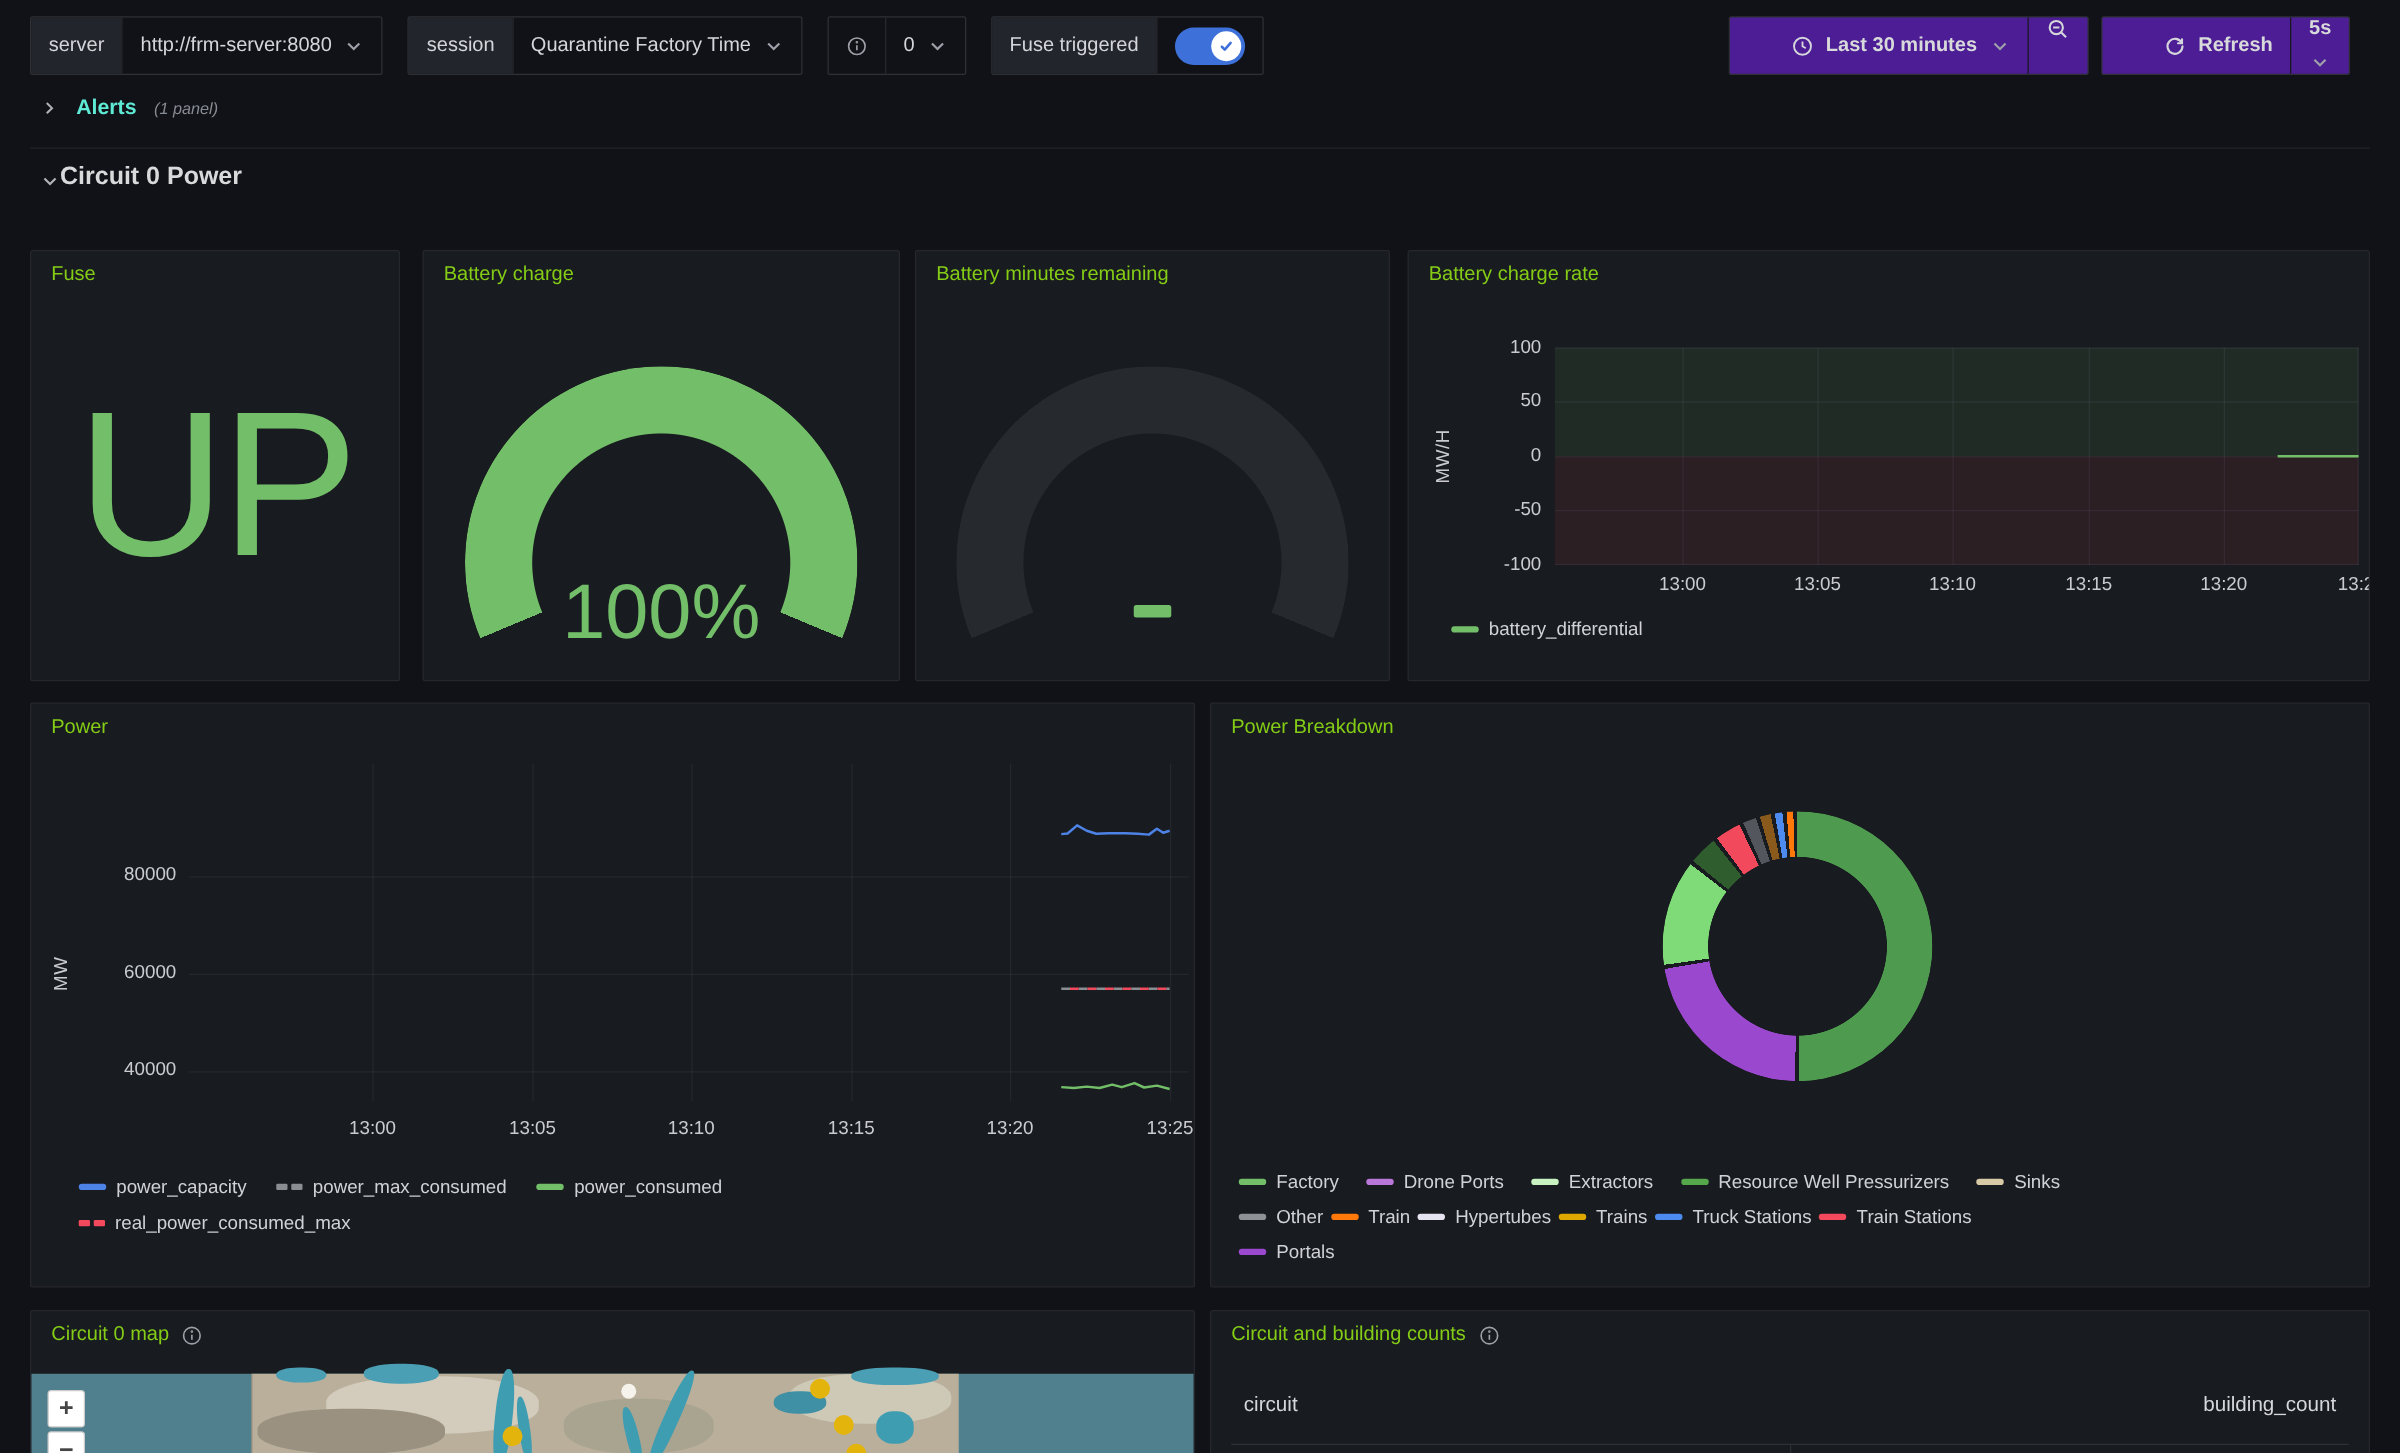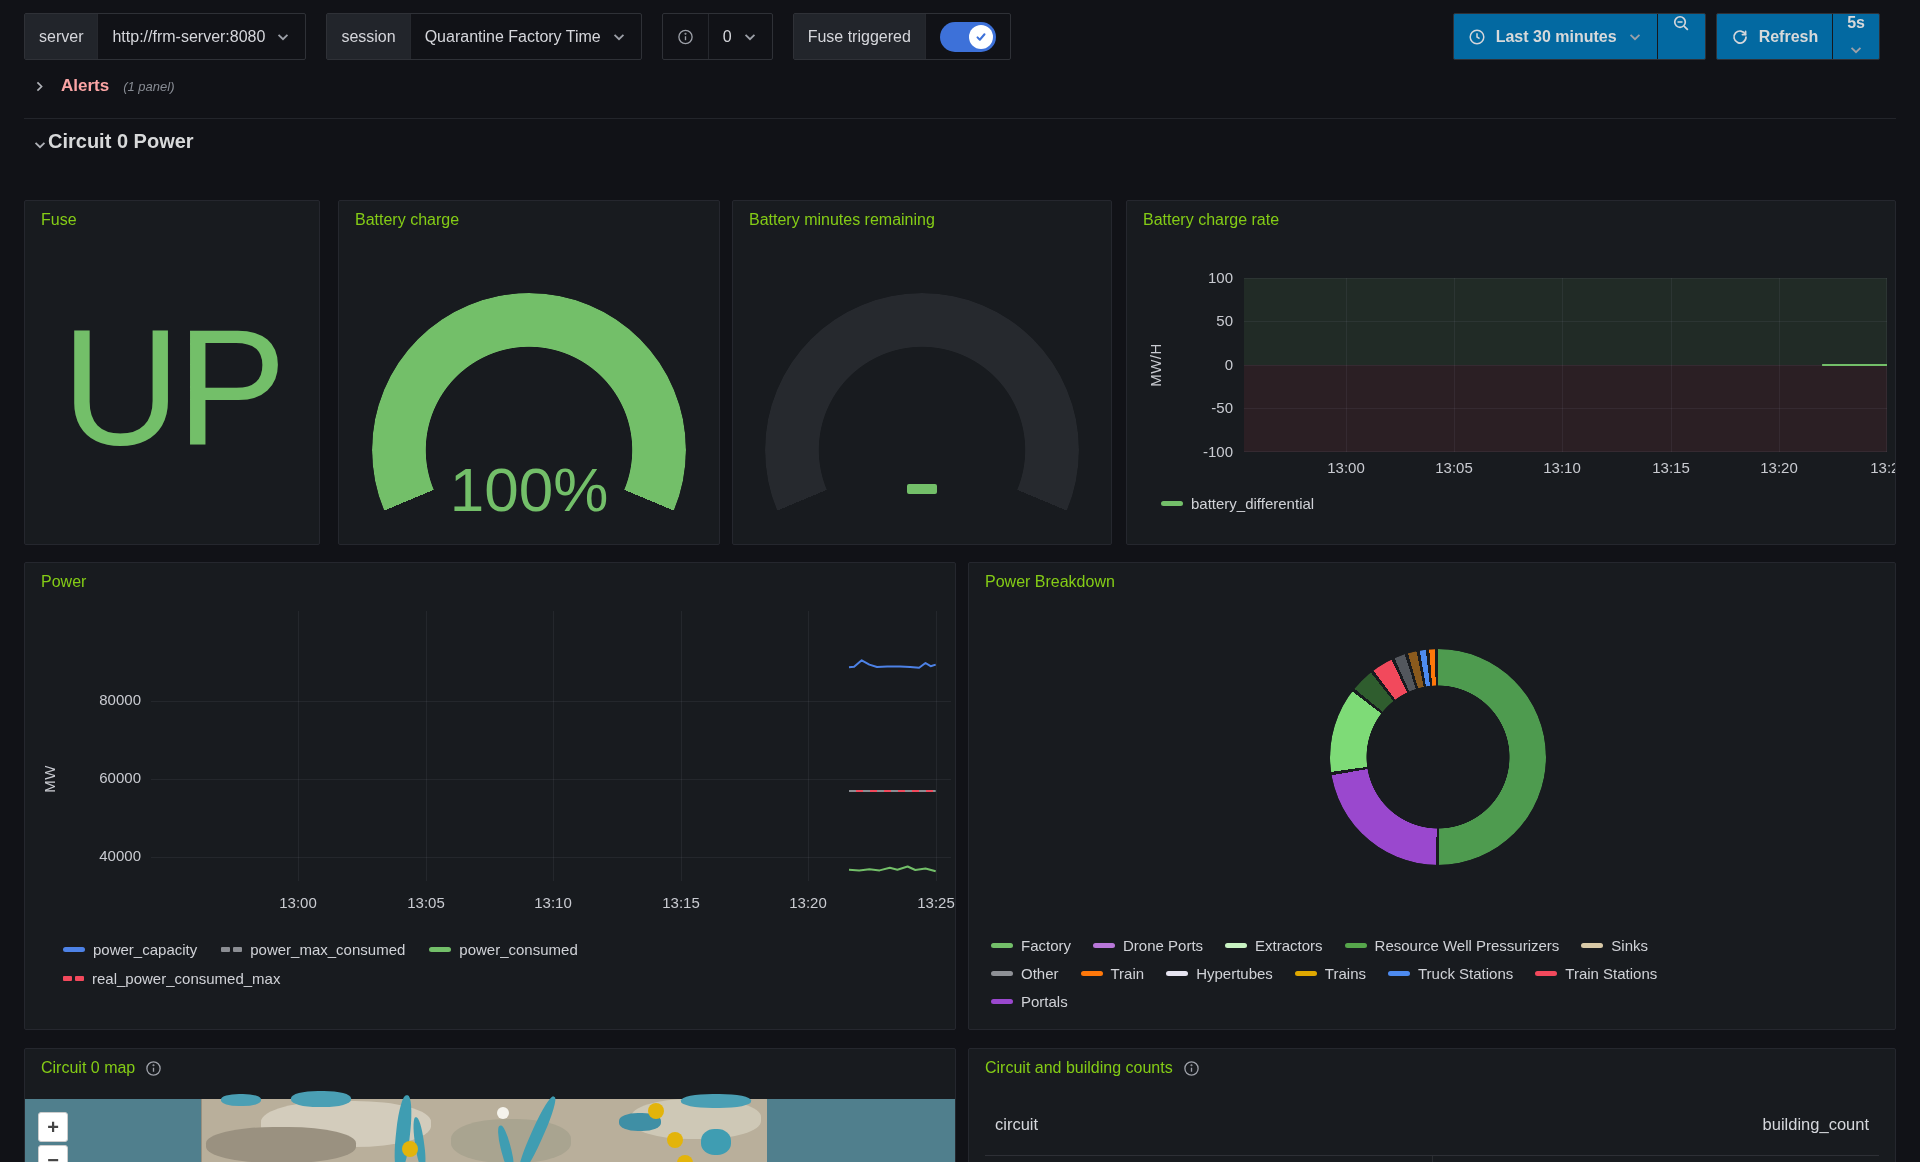--- a/index.html
+++ b/index.html
@@ -6,31 +6,31 @@
   html,body { width:1920px; height:1162px; overflow:hidden; background:#111217;
     font-family:"Liberation Sans","DejaVu Sans",sans-serif; color:#CCCCDC; }
   .toolbar { position:absolute; top:0; left:0; right:16px; height:73px; padding:13px 24px;
     display:flex; align-items:center; gap:20px; background:#111217; z-index:5; }
   .grp { display:flex; align-items:stretch; height:47px; border:1px solid #2F3137; border-radius:2px; background:#111217; }
   .seg { display:flex; align-items:center; gap:10px; padding:0 14px; font-size:16px; color:#D5D6DB; }
   .seg.lbl { background:#22252B; }
   .seg + .seg { border-left:1px solid #26282E; }
   .chev { color:#9DA0A8; display:flex; }
   .right { margin-left:auto; display:flex; gap:10px; }
-  .tbtn { background:#0369a1; }
+  .tbtn { background:#4c1d95;padding-left:35px; }
   .tbtn .seg + .seg { border-left:1px solid #17181C;flex-direction:column; }
   .bold { font-weight:600; color:#D8D9DA; }
   .toggle { width:56px; height:30px; border-radius:15px; position:relative; cursor:pointer; }
   .knob { position:absolute; right:3px; top:3px; width:24px; height:24px; border-radius:50%; background:#fff;
     display:flex; align-items:center; justify-content:center; }
   
   .alerts-row { position:absolute; top:73px; left:24px; right:24px; height:46px;
     border-bottom:1px solid #23252B; overflow:hidden; }
   .alerts-inner { position:absolute; top:-7px; left:8px; display:flex; align-items:center; gap:14px; height:40px; }
-  .alerts-title { font-size:17px; font-weight:600; color:#fca5a5; }
+  .alerts-title { font-size:17px; font-weight:600; color:#5eead4; }
   .alerts-count { font-size:13px; font-style:italic; color:#878B93; }
   .section-row { position:absolute; top:130px; left:32px; display:flex; align-items:flex-end; }
   .section-title { font-size:20px; font-weight:600; color:#D8D9DA; }
   
   .panel { position:absolute; background:#181B1F; border:1px solid #25272E; border-radius:2px; overflow:hidden; }
   .ptitle { position:absolute; top:10px; left:16px; display:flex; align-items:center; gap:10px;
     font-size:16px; font-weight:500; color:#84cc16; white-space:nowrap; }
   .info-ic { width:17px; height:17px; color:#9DA0A8; display:flex; }
   .tick { position:absolute; font-size:15px; color:#C9CBD1; }
   .grid-h { position:absolute; left:0; right:0; height:1px; background:rgba(204,204,220,0.07); }
@@ -345,21 +345,21 @@
         </div>
       <div class="leg-item">
           <span class="pill" style="background-color: rgb(86, 166, 75);"></span>
           <span>Resource Well Pressurizers</span>
         </div>
       <div class="leg-item">
           <span class="pill" style="background-color: rgb(216, 201, 167);"></span>
           <span>Sinks</span>
         </div>
     </div>
-    <div style="display:flex; gap:22px;">
+    <div style="display:flex; gap:6px;">
       <div class="leg-item">
           <span class="pill" style="background-color: rgb(142, 145, 150);"></span>
           <span>Other</span>
         </div>
       <div class="leg-item">
           <span class="pill" style="background-color: rgb(255, 120, 10);"></span>
           <span>Train</span>
         </div>
       <div class="leg-item">
           <span class="pill" style="background-color: rgb(230, 228, 240);"></span>

